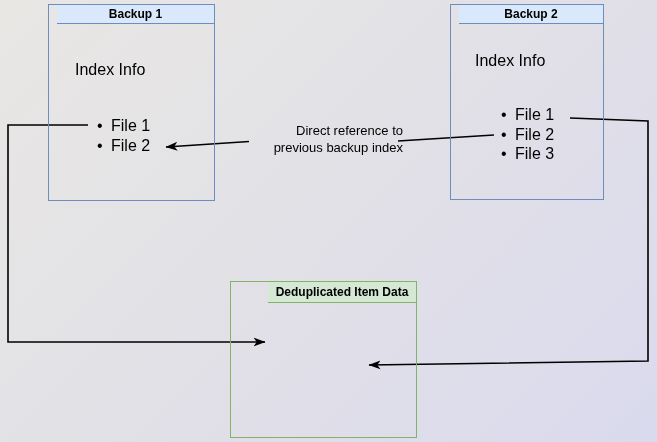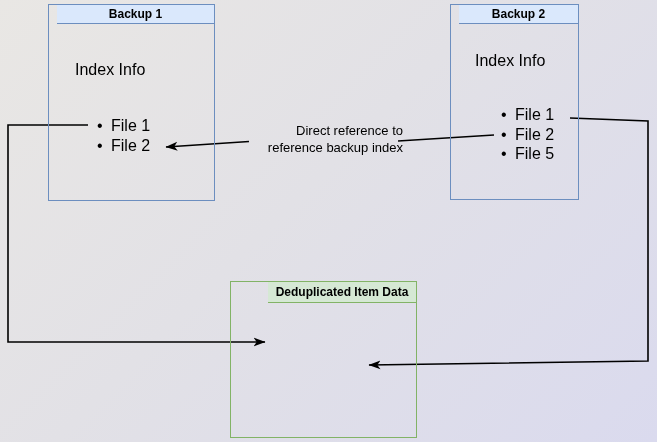--- a/index.html
+++ b/index.html
@@ -117,32 +117,32 @@
 
   <div class="box blue" id="backup1" style="left:48px; top:4px; width:167px; height:197px;">
     <div class="box-header">Backup 1</div>
     <div class="index-info">Index Info</div>
     <ul class="file-list">
       <li>File 1</li>
       <li>File 2</li>
     </ul>
   </div>
 
-  <div class="box blue" id="backup2" style="left:450px; top:4px; width:129px; height:196px;">
+  <div class="box blue" id="backup2" style="left:450px; top:4px; width:154px; height:196px;">
     <div class="box-header">Backup 2</div>
     <div class="index-info">Index Info</div>
     <ul class="file-list">
       <li>File 1</li>
       <li>File 2</li>
-      <li>File 5</li>
+      <li>File 3</li>
     </ul>
   </div>
 
   <div class="box green" id="dedup" style="left:230px; top:281px; width:187px; height:157px;padding-left:37px;">
     <div class="box-header">Deduplicated Item Data</div>
   </div>
 
   <div class="ref-label">
     <div>Direct reference to</div>
-    <div>reference backup index</div>
+    <div>previous backup index</div>
   </div>
 
 </div>
 
 </body></html>

